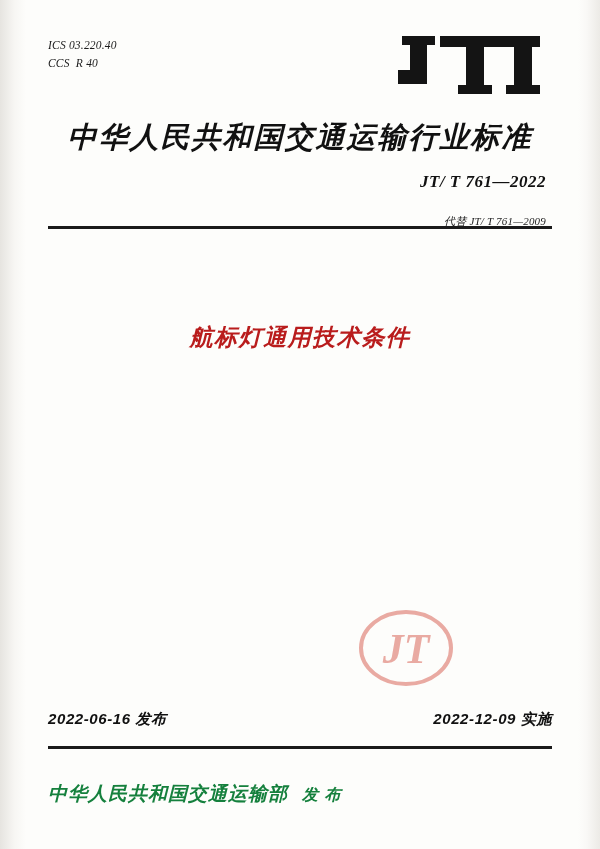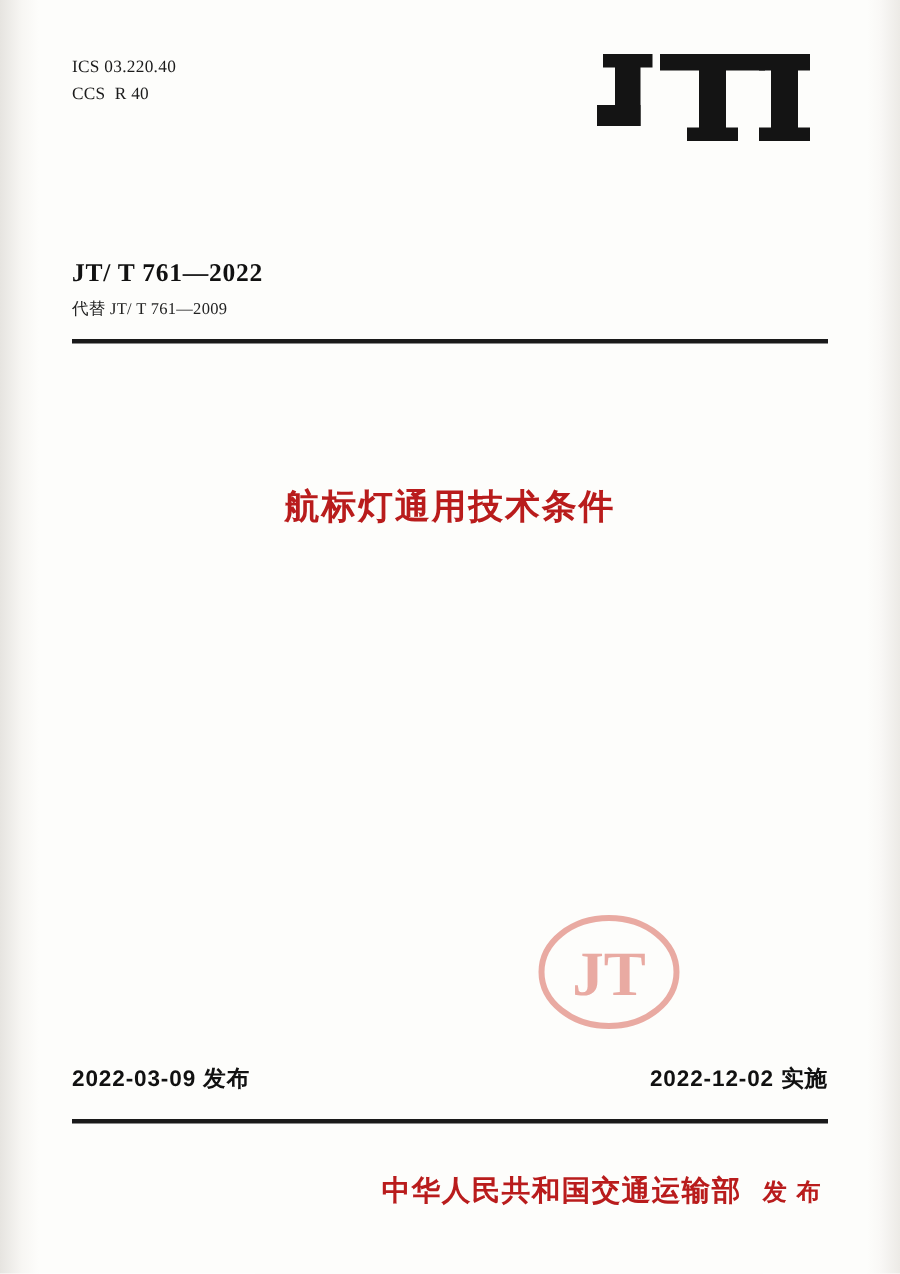--- a/index.html
+++ b/index.html
@@ -13,20 +13,21 @@
     font-family: "Liberation Serif", serif;
     color: #1a1a1a;
     overflow: hidden;
   }
   .page {
     position: relative;
     width: 600px;
     height: 849px;
     background: #fdfdfb;
     box-sizing: border-box;
+    font-style: italic;
   }
   
   .page::before {
     content: "";
     position: absolute;
     left: 0; top: 0; bottom: 0;
     width: 26px;
     background: linear-gradient(to right, #e6e4e0 0%, #f7f6f3 55%, #fdfdfb 100%);
     pointer-events: none;
   }
@@ -93,32 +94,32 @@
     letter-spacing: 2px;
     color: #111;
   }
 
   
   .std-num-block {
     position: absolute;
     top: 172px;
     left: 0;
     right: 0;
-    text-align: left;
+    text-align: right;
     padding-right: 6px;
   }
   .std-num {
     font-family: "Liberation Serif", serif;
     font-weight: bold;
     font-size: 17px;
     letter-spacing: 0.5px;
     color: #111;
   }
   .std-replaces {
-    margin-top: 6px;
+    margin-top: 22px;
     font-family: "Liberation Serif", serif;
     font-size: 11px;
     color: #222;
     letter-spacing: 0.2px;
   }
 
   .rule-thick {
     position: absolute;
     top: 226px;
     left: 0;
@@ -182,27 +183,27 @@
     font-family: "Liberation Sans", sans-serif;
     font-weight: bold;
     font-size: 15px;
     letter-spacing: 0.6px;
     color: #111;
   }
   .publisher {
     position: absolute;
     top: 781px;
     left: 0;
-    right: 4px;
-    text-align: right;
+    right: 16px;
+    text-align: left;
     font-family: "Liberation Sans", sans-serif;
     font-weight: bold;
     font-size: 19px;
     letter-spacing: 1px;
-    color: #b91c1c;
+    color: #15803d;
   }
   .publisher .pub-verb {
     font-size: 16px;
     margin-left: 14px;
     letter-spacing: 1px;
   }
 </style>
 </head>
 <body>
 
@@ -233,40 +234,41 @@
             <rect x="62" y="55" width="34" height="9"></rect>
 
             <rect x="118" y="6" width="18" height="58"></rect>
             <rect x="110" y="6" width="34" height="11"></rect>
             <rect x="110" y="55" width="34" height="9"></rect>
           </g>
         </svg>
       </div>
     </div>
 
+    <div class="std-title">中华人民共和国交通运输行业标准</div>
 
     <div class="std-num-block">
       <div class="std-num">JT/ T  761—2022</div>
       <div class="std-replaces">代替 JT/ T 761—2009</div>
     </div>
 
     <div class="rule-thick"></div>
 
     <div class="doc-title-cn">航标灯通用技术条件</div>
 
     <div class="stamp">
       <svg viewBox="0 0 112 96" width="112" height="96" aria-hidden="true">
         <ellipse cx="56" cy="48" rx="45" ry="36" fill="none" stroke="#e9aaa2" stroke-width="4"></ellipse>
         <text x="56" y="63" text-anchor="middle" font-family="Liberation Serif, serif" font-size="42" font-weight="bold" fill="#e9aaa2">JT</text>
       </svg>
     </div>
 
     <div class="dates">
-      <span>2022-03-09 发布</span>
-      <span>2022-12-02 实施</span>
+      <span>2022-06-16 发布</span>
+      <span>2022-12-09 实施</span>
     </div>
 
     <div class="rule-thin"></div>
 
     <div class="publisher">
       <span>中华人民共和国交通运输部</span><span class="pub-verb">发 布</span>
     </div>
 
   </div>
 </div>

